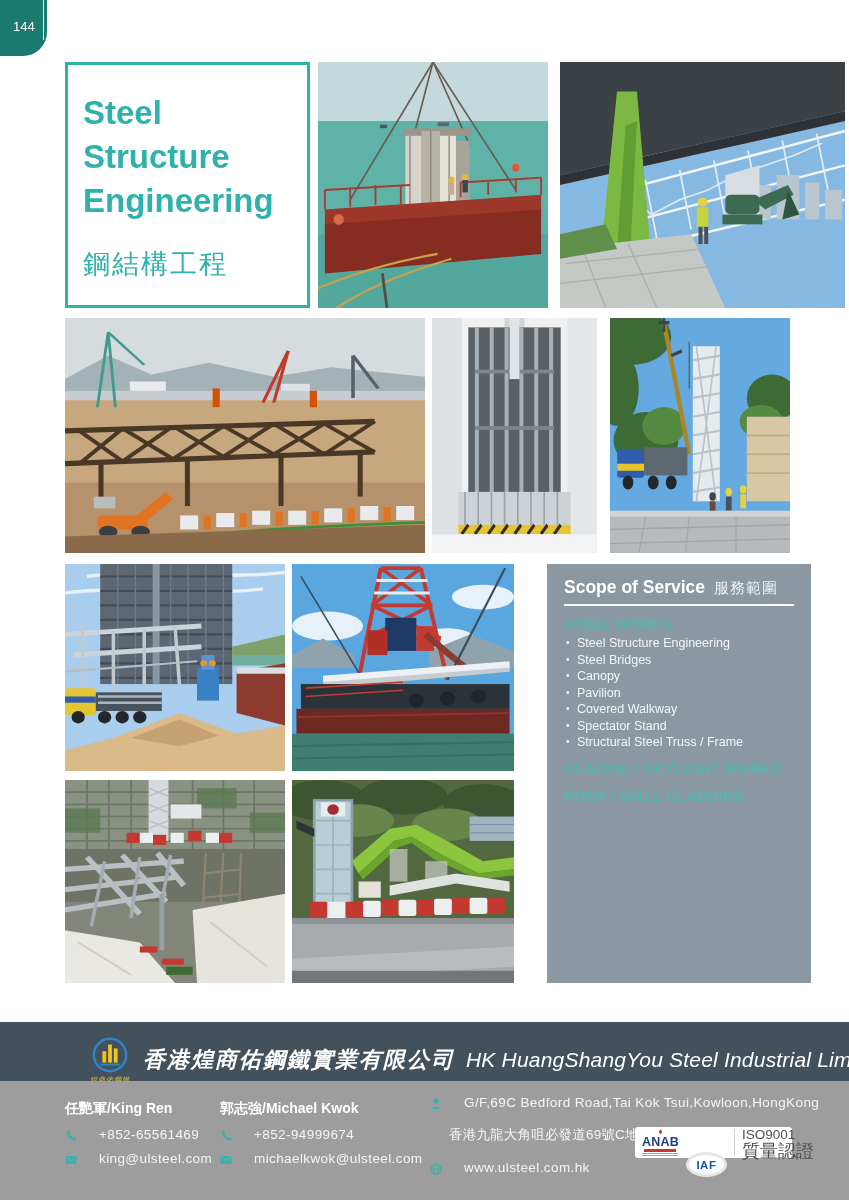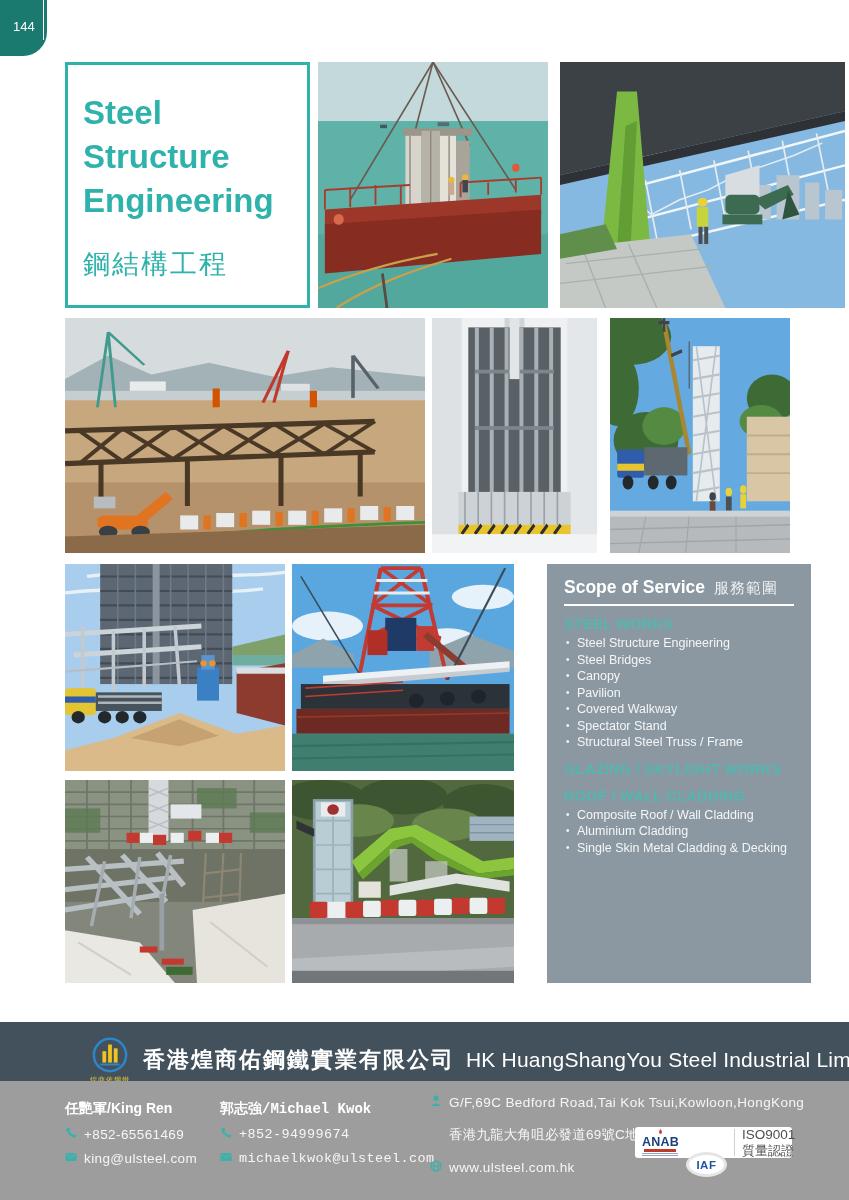--- a/index.html
+++ b/index.html
@@ -23,50 +23,50 @@
          box-sizing:border-box;padding:13px 17px;margin-left:20px;}
   .scope-title{color:#fff;font-size:17.5px;font-weight:bold;}
   .scope-title .cn{font-weight:normal;font-size:15px;margin-left:9px;color:#eef1f3;letter-spacing:1px;}
   .scope-rule{border-bottom:2px solid #ffffff;margin-top:6px;}
   .scope-h{color:#53b6b0;font-weight:bold;font-size:14.5px;margin:9px 0 2px;line-height:18px;letter-spacing:0.3px;}
   .scope ul{list-style:none;margin:0;padding:0;}
   .scope li{color:#f4f6f7;font-size:12.5px;line-height:16.5px;padding-left:13px;position:relative;}
   .scope li::before{content:"•";position:absolute;left:2px;top:0;font-size:10px;color:#f4f6f7;}
   
   .f-dark{position:absolute;left:0;top:1022px;width:849px;height:76px;background:#42515b;
-          display:flex;align-items:center;}
+          display:flex;align-items:center;font-style:italic;}
   .logo{margin-left:90px;display:flex;flex-direction:column;align-items:center;width:48px;}
   .logo-cn{color:#e8c53a;font-size:7px;margin-top:1px;letter-spacing:1px;white-space:nowrap;}
   .company{margin-left:13px;display:flex;align-items:baseline;gap:11px;white-space:nowrap;}
   .company .cn{color:#fff;font-family:"Liberation Serif", serif;font-weight:bold;font-size:22px;letter-spacing:2px;}
   .company .en{color:#fff;font-size:21px;letter-spacing:0.2px;}
   
   .f-gray{position:absolute;left:0;top:1081px;width:849px;height:119px;background:#9d9d9d;}
   .col{position:absolute;color:#fff;}
-  .c1{left:65px;top:19px;} .c2{left:220px;top:19px;font-family:Liberation Mono, monospace;} .c3{left:430px;top:14px;}
+  .c1{left:65px;top:19px;} .c2{left:220px;top:19px;} .c3{left:430px;top:14px;}
   .cname{font-weight:bold;font-size:14px;}
-  .crow{display:flex;align-items:flex-start;gap:7px;font-size:13.5px;margin-top:9px;color:#f6f6f6;letter-spacing:0.4px;}
+  .crow{display:flex;align-items:flex-end;gap:22px;font-size:13.5px;margin-top:9px;color:#f6f6f6;letter-spacing:0.4px;}
   .c3 .crow{margin-top:16px;}
   .crow svg{width:12px;height:12px;flex:none;}
   .indent{padding-left:19px;letter-spacing:0.2px;}
   
   .cert{position:absolute;left:635px;top:46px;width:157px;height:31px;background:#ffffff;border-radius:3px;
         display:flex;align-items:center;padding:0 7px;box-sizing:border-box;gap:7px;}
   .anab{display:flex;flex-direction:column;align-items:center;width:48px;}
   .anab .t{color:#1b3f7c;font-weight:bold;font-size:12.5px;line-height:11px;letter-spacing:0.2px;}
   .anab .bar-red{width:32px;height:3px;background:#c0392b;margin-top:1px;}
   .anab .bar-gray{width:36px;height:4px;margin-top:1px;
       background:repeating-linear-gradient(to bottom,#9aa6c0 0 1px,#fff 1px 2px);}
   .iaf{width:41px;height:25px;background:#e5e5e5;border-radius:50%;position:relative;
        display:flex;align-items:center;justify-content:center;flex:none;margin-top:44px;}
   .iaf-inner{position:absolute;inset:3px;background:#fff;border-radius:50%;}
   .iaf span{position:relative;color:#1c57a5;font-weight:bold;font-size:11.5px;letter-spacing:0.5px;}
   .cert-div{width:1px;height:27px;background:#cfcfcf;flex:none;}
   .iso{color:#4f4f4f;font-size:13.5px;line-height:16px;white-space:nowrap;}
-  .iso .cn{font-size:13px;}
+  .iso .cn{font-size:18px;}
 </style>
 </head>
 <body>
 
 <div class="page">
 
   <div class="page-tab">
     <div class="num">144</div>
     <div class="tabline"></div>
   </div>
@@ -423,25 +423,20 @@
       <li>Steel Structure Engineering</li>
       <li>Steel Bridges</li>
       <li>Canopy</li>
       <li>Pavilion</li>
       <li>Covered Walkway</li>
       <li>Spectator Stand</li>
       <li>Structural Steel Truss / Frame</li>
     </ul>
     <div class="scope-h">GLAZING / SKYLIGHT WORKS</div>
     <div class="scope-h">ROOF / WALL CLADDING</div>
-    <ul>
-      <li>Composite Roof / Wall Cladding</li>
-      <li>Aluminium Cladding</li>
-      <li>Single Skin Metal Cladding &amp; Decking</li>
-    </ul>
   </div>
 
   <div class="ph" style="left:65px;top:780px;width:220px;height:203px;">
     <svg viewBox="0 0 100 100" preserveAspectRatio="none">
       <rect width="100" height="34" fill="#8a9282"></rect>
       <g stroke="#6d7668" stroke-width="0.8">
           <path d="M0 6 L100 6 M0 12 L100 12 M0 18 L100 18 M0 24 L100 24 M0 30 L100 30"></path>
           <path d="M10 0 L10 34 M20 0 L20 34 M30 0 L30 34 M58 0 L58 34 M72 0 L72 34 M86 0 L86 34"></path>
         </g>
       <g fill="#5d7a52" opacity="0.8">

